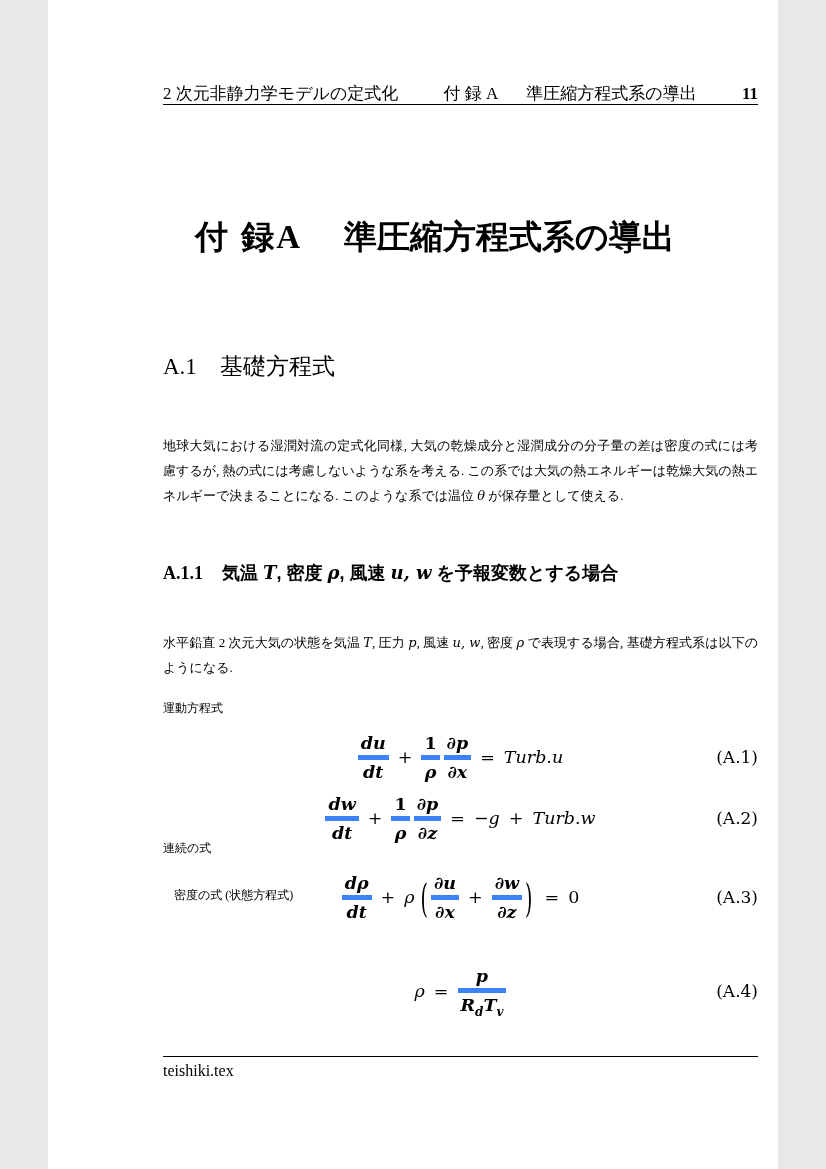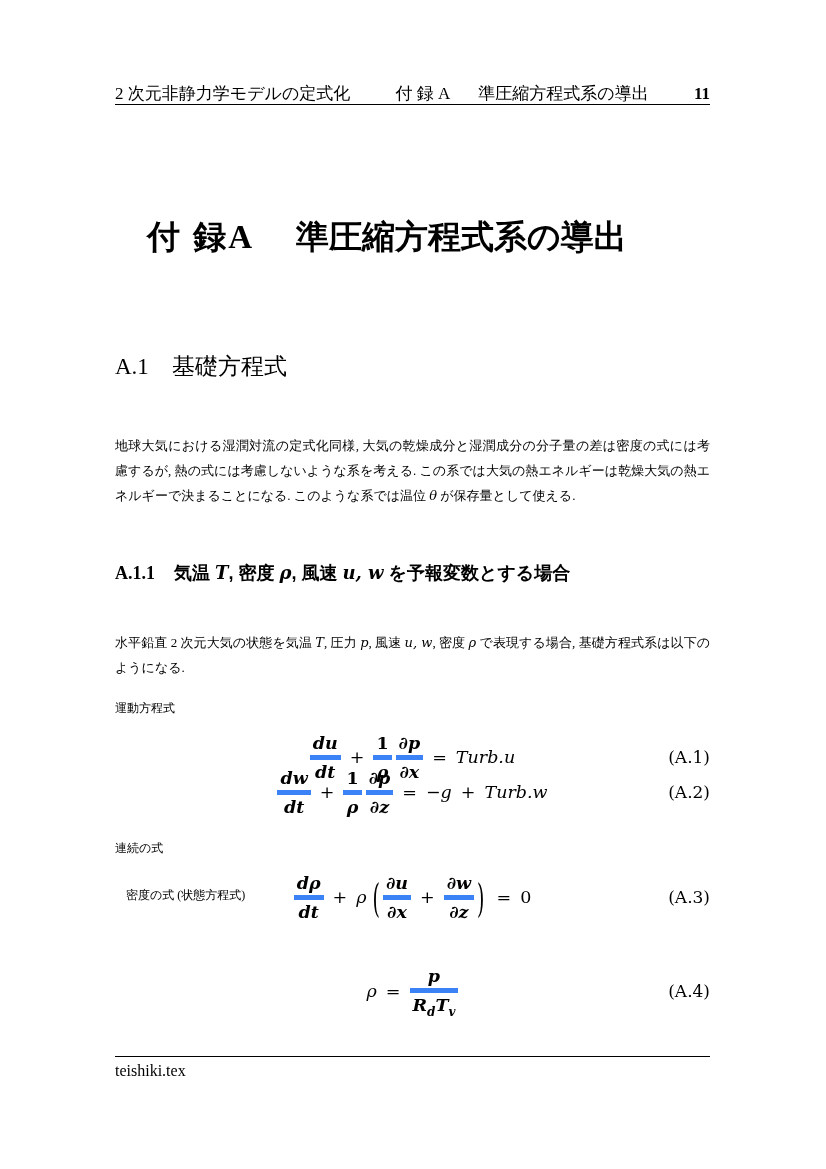--- a/index.html
+++ b/index.html
@@ -1,17 +1,17 @@
 <!DOCTYPE html>
 <html><head>
 <meta charset="utf-8">
 <style>
   html,body{margin:0;padding:0;background:#e8e8e8;}
   .page{
-    position:relative;width:826px;height:1169px;background:#ffffff;
+    position:relative;width:730px;height:1169px;background:#ffffff;
     margin:0 auto;color:#000;overflow:hidden;
     font-family:"Liberation Serif","DejaVu Serif",serif;
   }
   .abs{position:absolute;}
   .col{left:115px;width:595px;}
   .jp-sans{font-family:"Liberation Sans","DejaVu Sans",sans-serif;}
   .mi{font-family:"DejaVu Serif","Liberation Serif",serif;font-style:italic;}
   .mu{font-family:"DejaVu Serif","Liberation Serif",serif;font-style:normal;}
 
   
@@ -42,21 +42,21 @@
   
   .eqlabel{font-size:12px;}
   .lab-motion{top:700px;}
   .lab-cont{top:840px;}
   .lab-dens{top:887px;margin-left:11px;}
 
   
   .eqrow{display:flex;justify-content:center;align-items:center;font-size:17.5px;}
   .eqrow .eqnum{position:absolute;right:0;top:50%;transform:translateY(-50%);font-size:17px;}
   .eq1{top:731px;height:52px;}
-  .eq2{top:766px;height:52px;}
+  .eq2{top:792px;height:52px;}
   .eq3{top:868px;height:58px;}
   .eq4{top:962px;height:58px;}
   .frac{display:inline-block;text-align:center;vertical-align:middle;font-weight:bold;}
   .frac .num{display:block;padding:0 3px 2px 3px;}
   .frac .den{display:block;border-top:5px solid #3b82f6;padding:2px 3px 0 3px;}
   .op{margin:0 9px;}
   .eqs{margin:0 9px;}
   .tight{margin-right:3px;}
   .bp{display:inline-block;transform:scaleY(2.1);font-size:19px;margin:0 3px;font-weight:400;}
   sub.msub{font-size:12px;line-height:0;}

